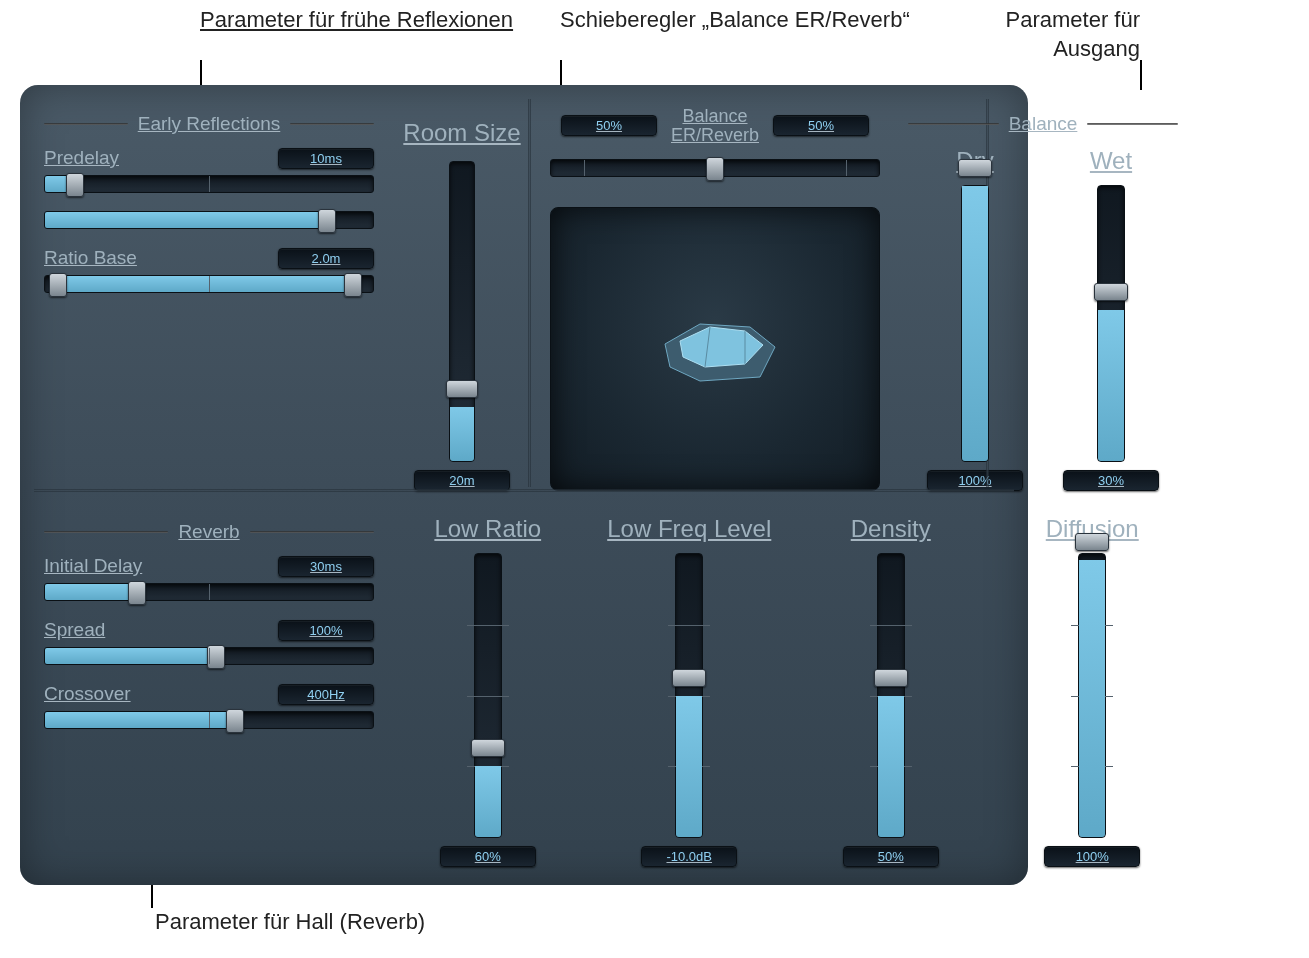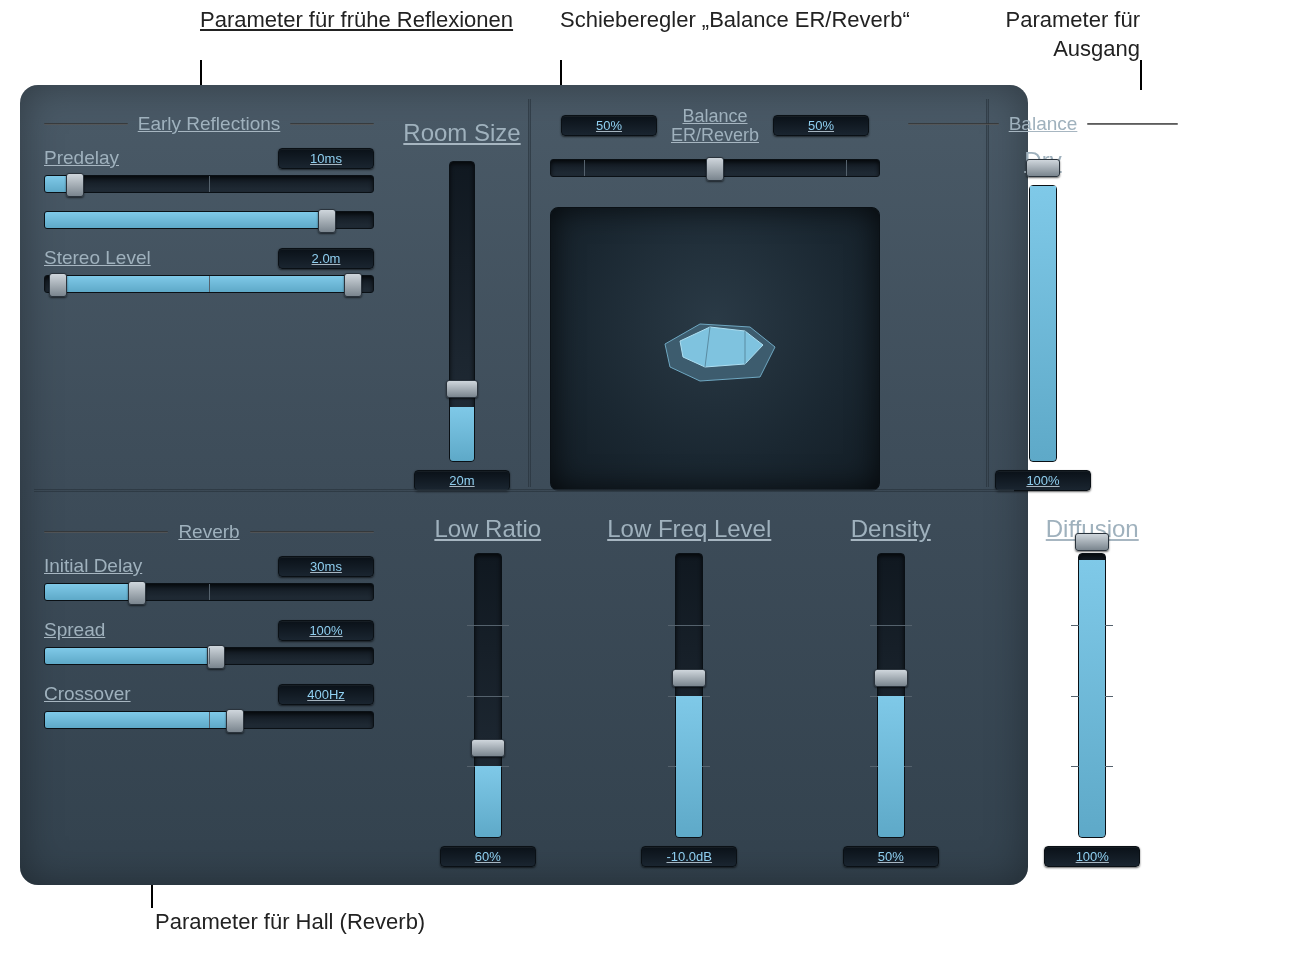--- a/index.html
+++ b/index.html
@@ -234,21 +234,21 @@
       <div class="thumb" style="left:9%"></div>
       <div class="tick" style="left:50%"></div>
     </div>
 
     <div class="h-slider">
       <div class="fill" style="width:86%"></div>
       <div class="thumb" style="left:86%"></div>
     </div>
 
     <div class="hz-row">
-      <span class="param-label">Stereo Level</span>
+      <span class="param-label">Ratio Base</span>
       <span class="val-box">2.0m</span>
     </div>
     <div class="h-slider range-slider">
       <div class="fill-range" style="left:4%; right:6%"></div>
       <div class="thumb" style="left:4%"></div>
       <div class="thumb2" style="left:94%"></div>
       <div class="tick" style="left:50%"></div>
     </div>
   </div>
 
@@ -292,20 +292,28 @@
       <span class="rule"></span>
     </div>
     <div class="output-sliders">
       <div class="v-block">
         <div class="v-label">Dry</div>
         <div class="v-slider" style="height:280px">
           <div class="fill" style="height:100%"></div>
           <div class="thumb" style="bottom:100%"></div>
         </div>
         <div class="val-box v-value">100%</div>
+      </div>
+      <div class="v-block">
+        <div class="v-label">Wet</div>
+        <div class="v-slider" style="height:280px">
+          <div class="fill" style="height:55%"></div>
+          <div class="thumb" style="bottom:55%"></div>
+        </div>
+        <div class="val-box v-value">30%</div>
       </div>
     </div>
   </div>
 
   <div class="panel bottom-left">
     <div class="section-title">
       <span class="rule"></span>
       <span>Reverb</span>
       <span class="rule"></span>
     </div>

